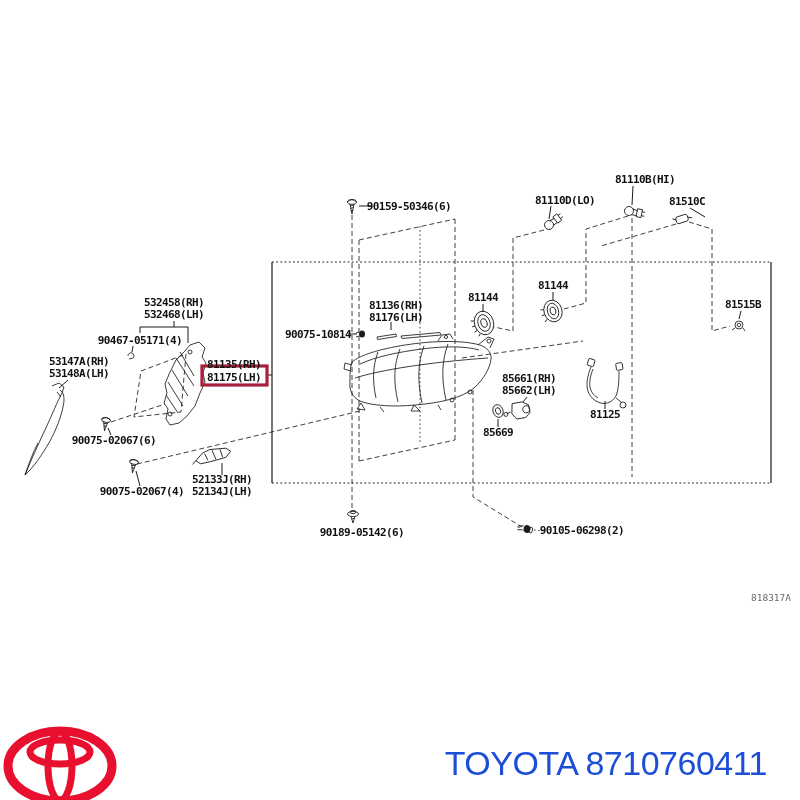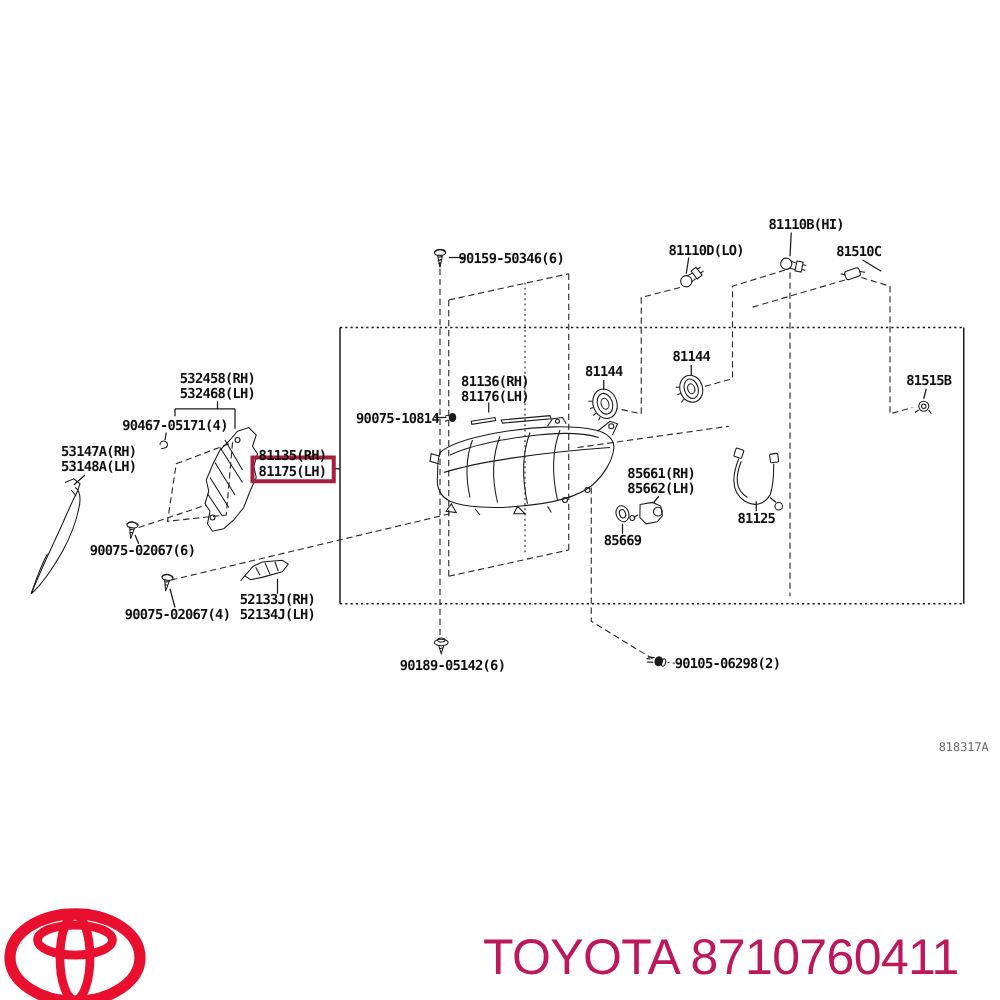--- a/index.html
+++ b/index.html
@@ -15,22 +15,22 @@
   .lbl-ref{font-family:"DejaVu Sans Mono",monospace;font-size:9.5px;fill:#6a6a6a;letter-spacing:0;}
   .ln{stroke:#1b1b1b;stroke-width:1;fill:none;}
   .thin{stroke:#1b1b1b;stroke-width:0.85;fill:none;}
   .dash{stroke:#2a2a2a;stroke-width:0.9;fill:none;stroke-dasharray:5 3;}
   .dot{stroke:#2a2a2a;stroke-width:0.9;fill:none;stroke-dasharray:1.6 2.6;}
   .boxdot{stroke:#1b1b1b;stroke-width:1.1;fill:none;stroke-dasharray:1.8 2.4;}
   .boxsolid{stroke:#1b1b1b;stroke-width:1.2;fill:none;}
   .fillblk{fill:#1b1b1b;stroke:none;}
   #footer-text{
     position:absolute;right:33px;top:744px;
-    font-family:"Liberation Sans",sans-serif;font-size:40px;letter-spacing:-0.5px;
-    color:#be185d;white-space:nowrap;
+    font-family:"Liberation Sans",sans-serif;font-size:34px;letter-spacing:-0.5px;
+    color:#1d4ed8;white-space:nowrap;
   }
 </style>
 </head>
 <body>
 
 <svg id="diagram" width="800" height="710" viewBox="0 0 800 710" style="left:0;top:0;">
 
   <g>
     <line class="boxdot" x1="272" y1="262" x2="771" y2="262"></line>
     <line class="boxdot" x1="272" y1="483" x2="771" y2="483"></line>

